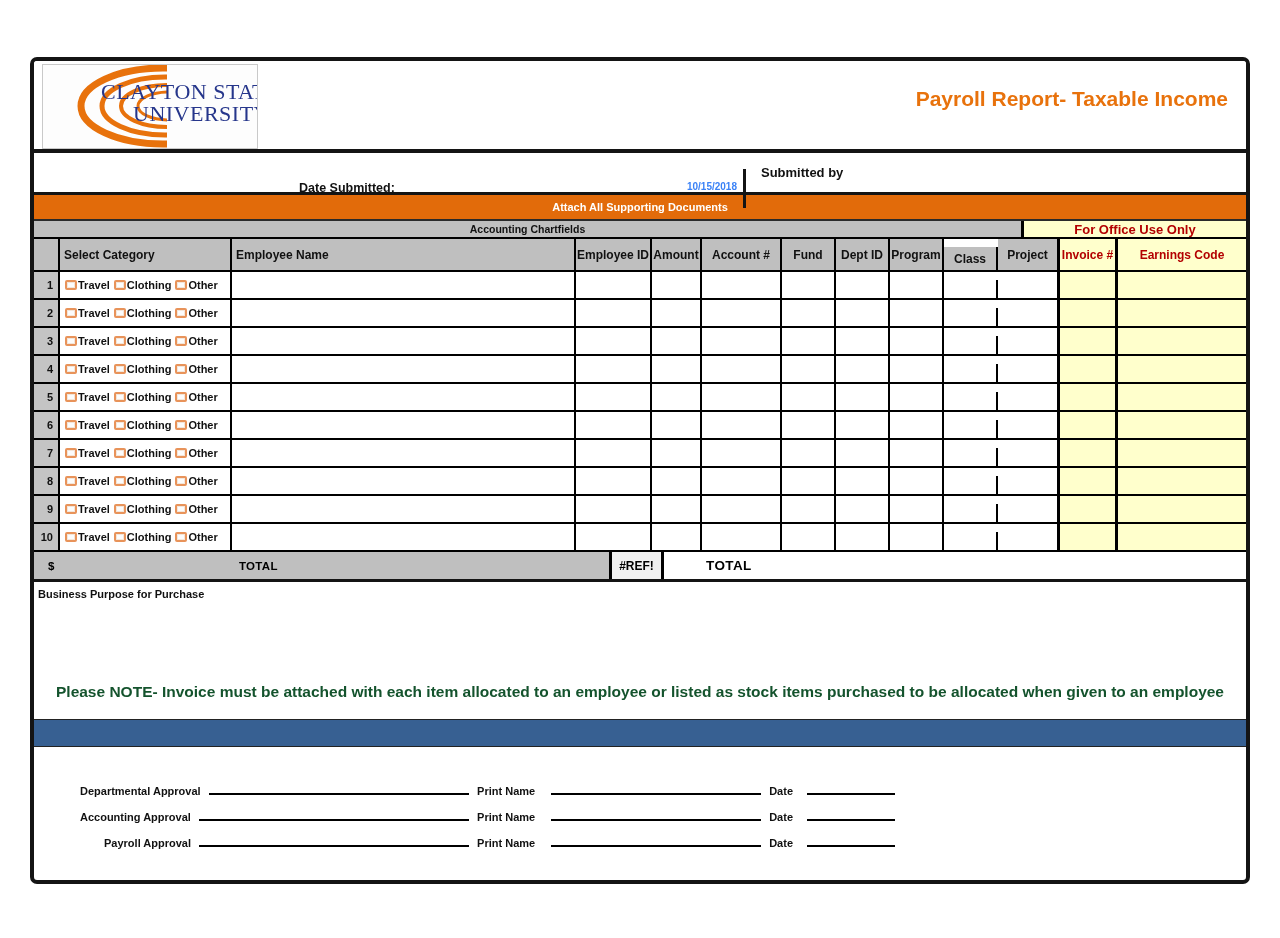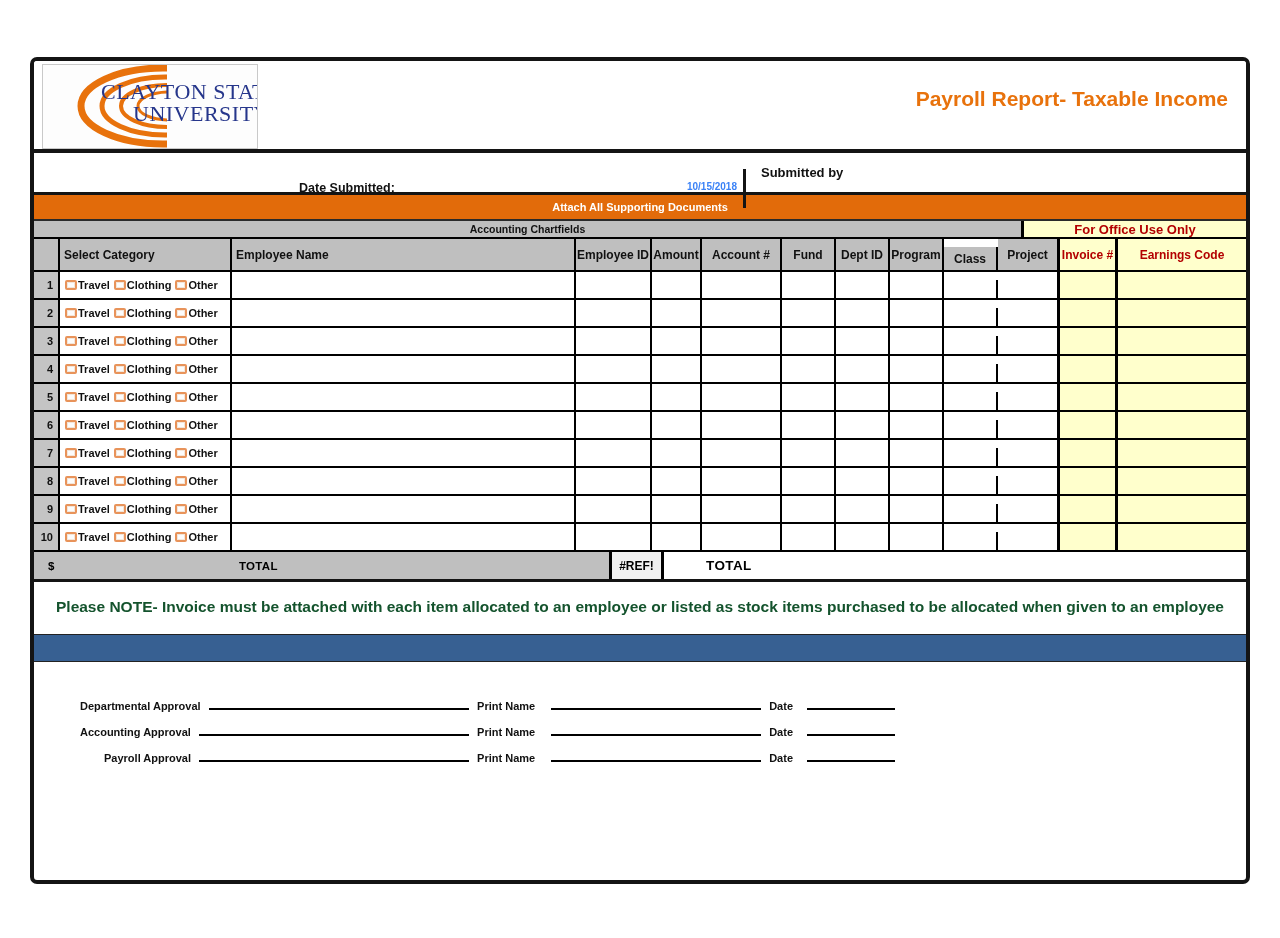--- a/index.html
+++ b/index.html
@@ -442,20 +442,23 @@
           <span class="total-currency">$</span>
           <span class="total-label-left">TOTAL</span>
         </div>
         <div class="ref-cell">#REF!</div>
         <div class="total-right">
           <span class="total-label-right">TOTAL</span>
         </div>
       </div>
     </div>
 
+    <div class="purpose">
+      <div class="purpose-label">Business Purpose for Purchase</div>
+    </div>
 
     <div class="note">
       <div class="note-text">Please NOTE- Invoice must be attached with each item allocated to an employee or listed as stock items purchased to be allocated when given to an employee</div>
     </div>
 
     <div class="blue-band"></div>
 
     <div class="footer">
       <div class="approval-row">
         <span class="lbl">Departmental Approval</span>

